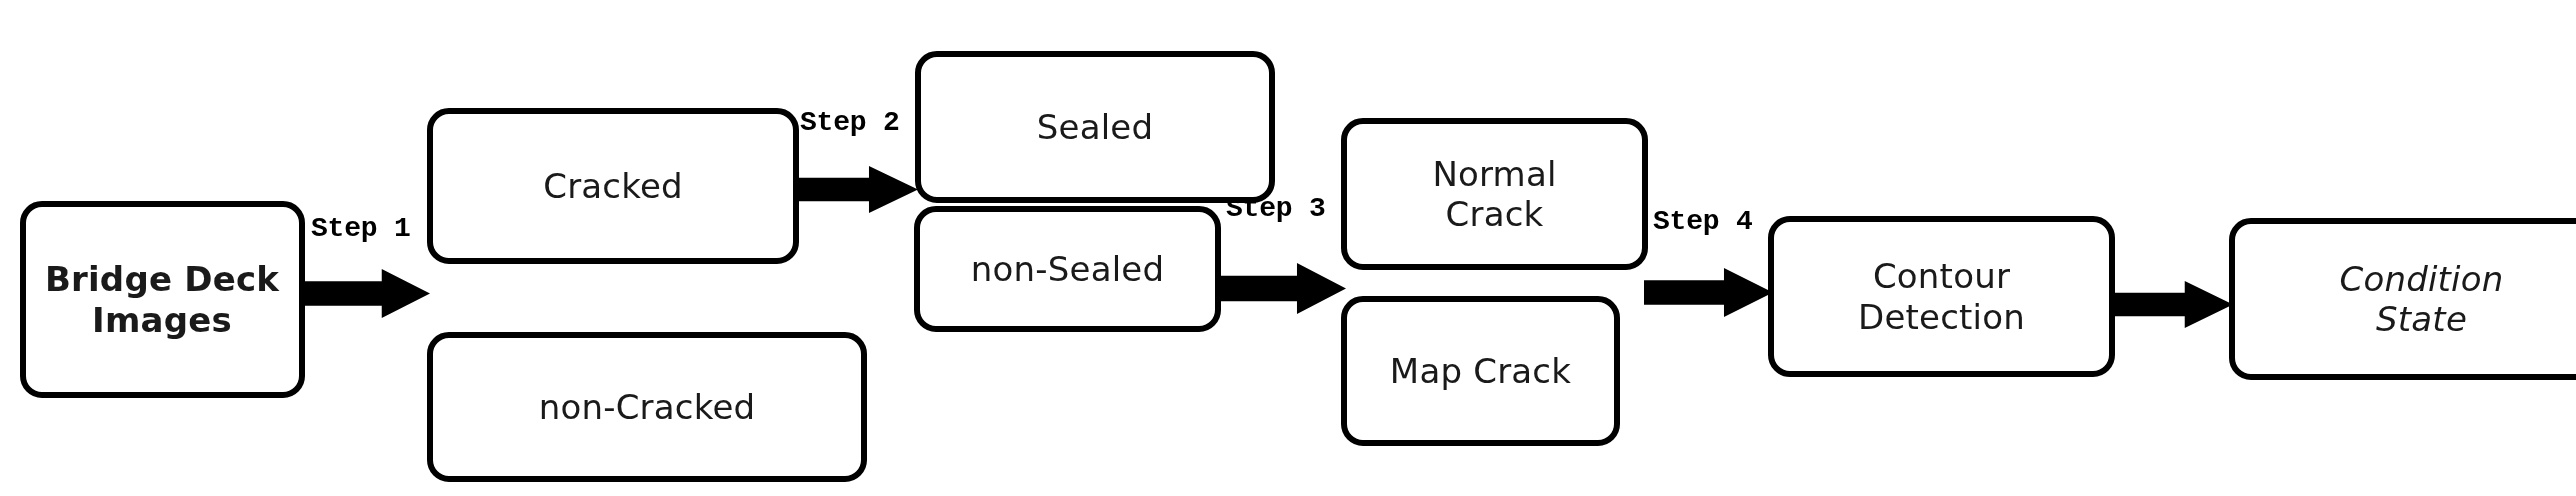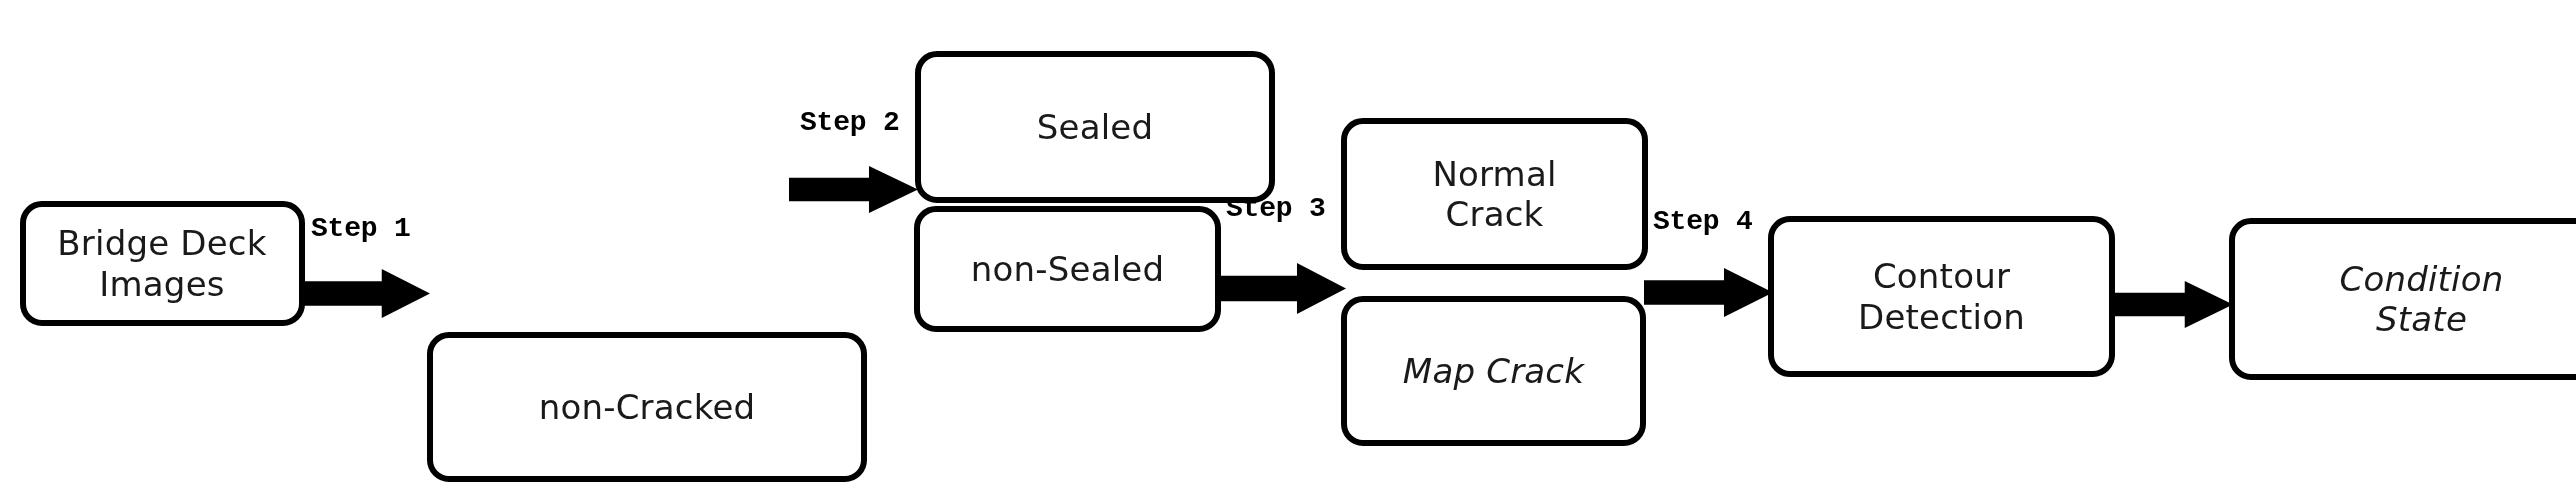--- a/index.html
+++ b/index.html
@@ -72,28 +72,29 @@
     <div class="arrow" style="left: 1644px; top: 268px; width: 129px; height: 49px;">
       <svg viewBox="0 0 100 40" preserveAspectRatio="none">
         <path d="M0,10 L62,10 L62,0 L100,20 L62,40 L62,30 L0,30 Z" fill="#000000"></path>
       </svg>
     </div>
     <div class="arrow" style="left: 2106px; top: 281px; width: 127px; height: 47px;">
       <svg viewBox="0 0 100 40" preserveAspectRatio="none">
         <path d="M0,10 L62,10 L62,0 L100,20 L62,40 L62,30 L0,30 Z" fill="#000000"></path>
       </svg>
     </div>
-    <div class="node" style="left: 19.5px; top: 201px; width: 285px; height: 125px;"><span>Bridge Deck
+    <div class="node" style="left: 19.5px; top: 201px; width: 285px; height: 197px; font-weight: bold;"><span>Bridge Deck
 Images</span></div>
+    <div class="node" style="left: 427px; top: 108px; width: 372px; height: 156px;"><span>Cracked</span></div>
     <div class="node" style="left: 427px; top: 332px; width: 440px; height: 150px;"><span>non-Cracked</span></div>
     <div class="node" style="left: 915px; top: 12.7px; width: 360px; height: 152px; margin-top: 38px;"><span>Sealed</span></div>
     <div class="node" style="left: 914px; top: 206px; width: 307px; height: 126px;"><span>non-Sealed</span></div>
     <div class="node" style="left: 1341px; top: 118px; width: 307px; height: 152px;"><span>Normal
 Crack</span></div>
-    <div class="node" style="left: 1341px; top: 296px; width: 305px; height: 150px; font-style: italic;"><span>Map Crack</span></div>
+    <div class="node" style="left: 1341px; top: 296px; width: 279px; height: 150px;"><span>Map Crack</span></div>
     <div class="node" style="left: 1768px; top: 216px; width: 347px; height: 161px; text-align: center;"><span>Contour
 Detection</span></div>
     <div class="node" style="left: 2229px; top: 218px; width: 385px; height: 162px; font-style: italic;"><span>Condition
 State</span></div>
     <div class="step-label" style="left: 311px; top: 213px;">Step 1</div>
     <div class="step-label" style="left: 800px; top: 107px;">Step 2</div>
     <div class="step-label" style="left: 1226px; top: 193px;">Step 3</div>
     <div class="step-label" style="left: 1653px; top: 206px;">Step 4</div>
   </div>
 

